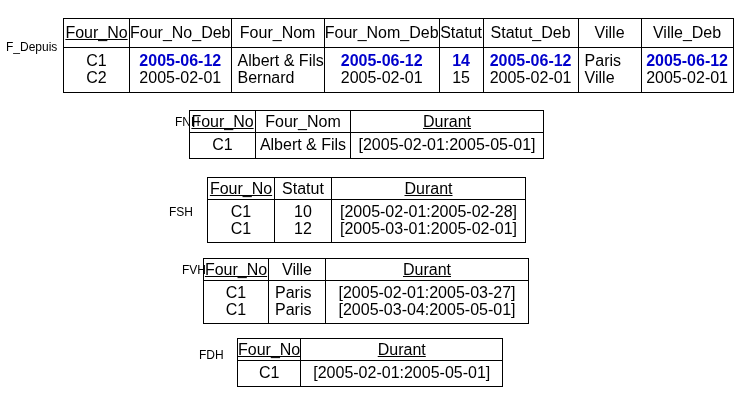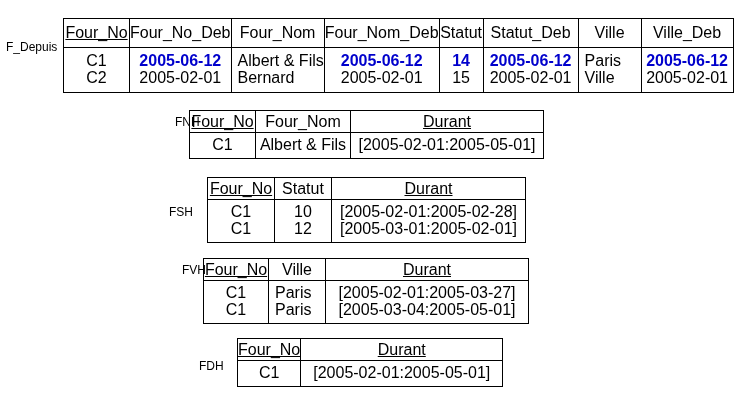--- a/index.html
+++ b/index.html
@@ -219,21 +219,21 @@
         </td>
         <td class="c">
           <div>[2005-02-01:2005-03-27]</div>
           <div>[2005-03-04:2005-05-01]</div>
         </td>
       </tr>
     </tbody>
   </table>
 </div>
 
-<div class="rel-label" style="left:199px; top:359px;text-align:center;">FDH</div>
+<div class="rel-label" style="left:199px; top:348px;text-align:center;">FDH</div>
 
 <div class="tbl-wrap" style="left:237px; top:338px;">
   <table class="rel sub">
     <colgroup>
         <col style="width:58px">
         <col style="width:202px">
       </colgroup>
     <thead>
       <tr>
         <th class="key">Four_No</th>

